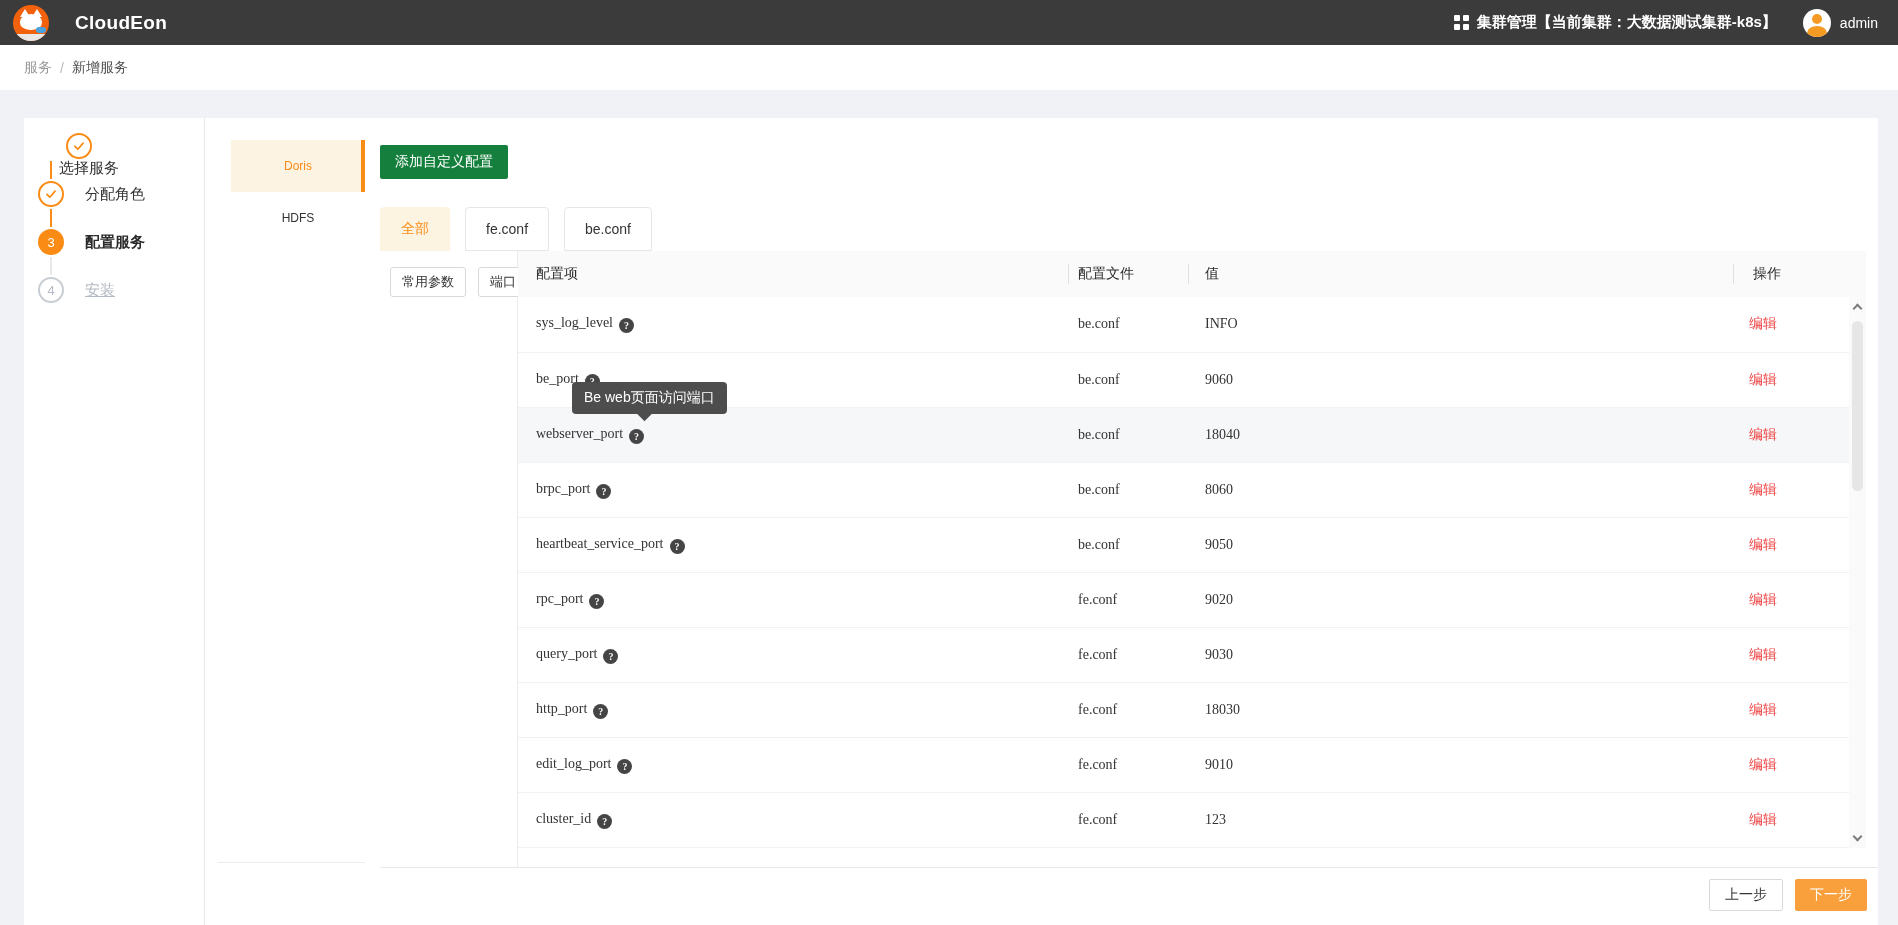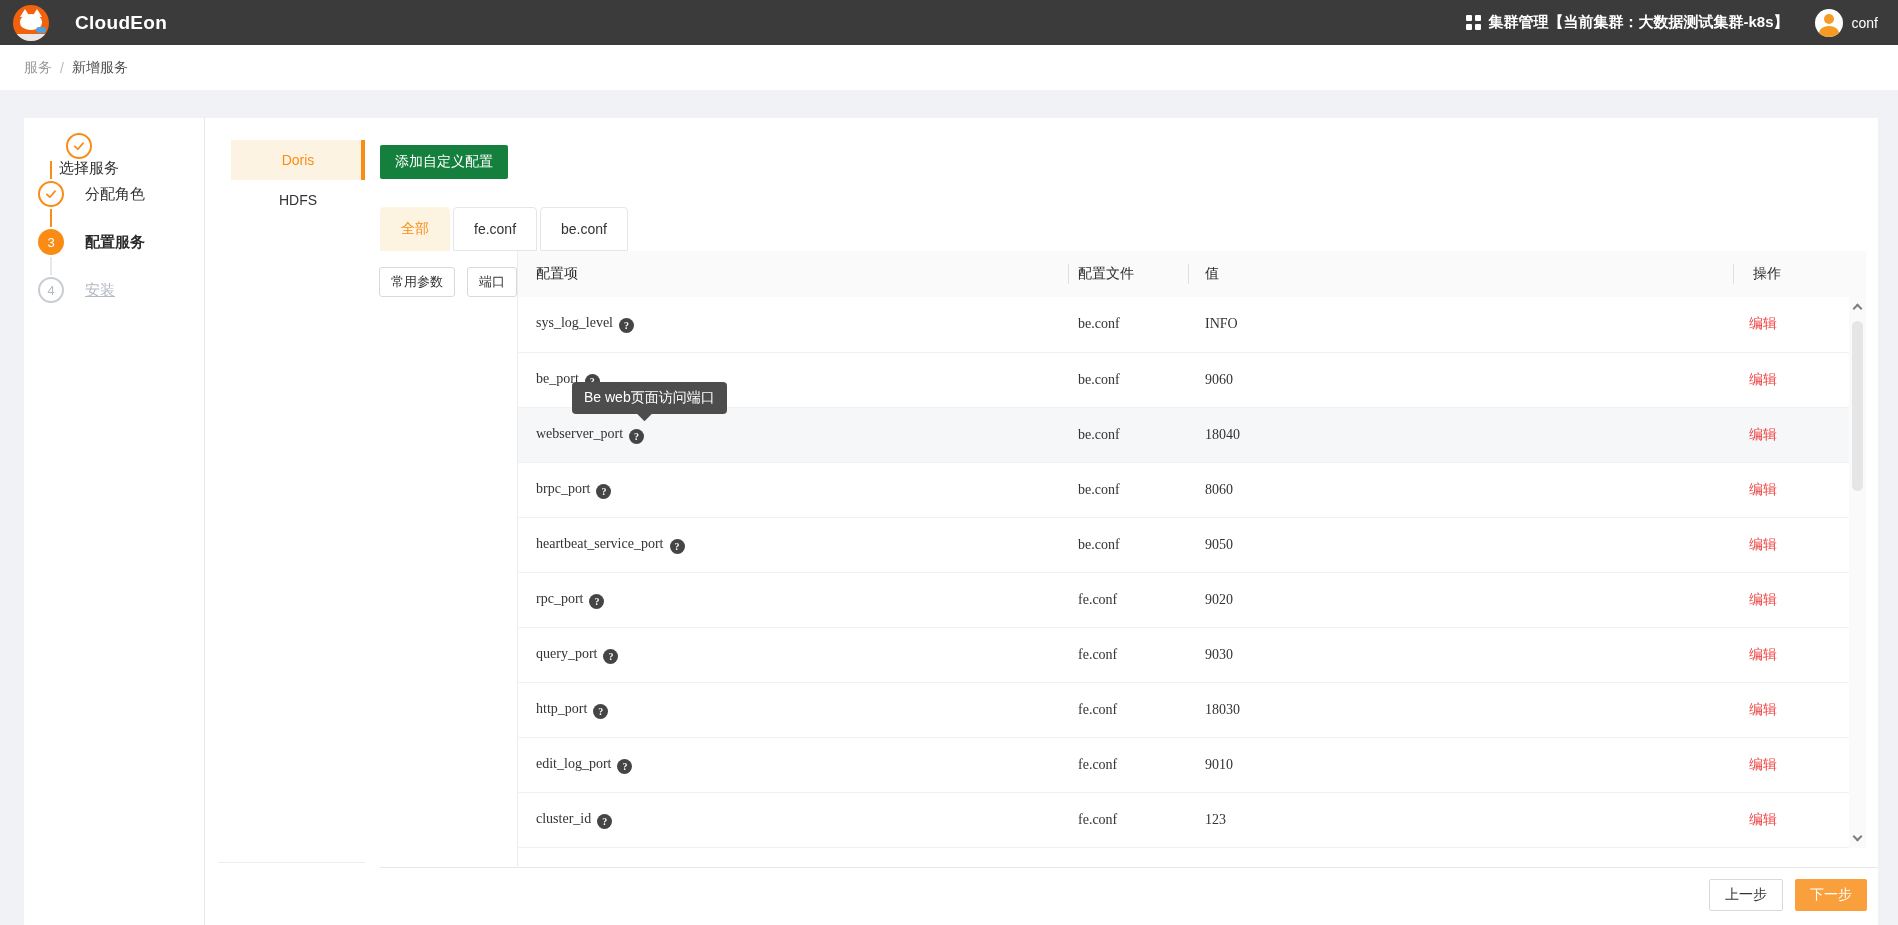--- a/index.html
+++ b/index.html
@@ -42,34 +42,34 @@
   .step.done .circle svg { width:14px; height:14px; }
   .step.active .circle { background:#fa8c16; color:#fff; }
   .step.active .label { color:#2b2b2b; font-weight:bold; }
   .step.pending .circle { border:2px solid #c8cdd4; color:#b4bac3; background:#fff; }
   .step.pending .label { color:#b4bac3;text-decoration:underline; }
   .connector { position:absolute; left:26px; width:2px; height:18px; background:#e8e8e8; }
   .connector.on { background:#fa8c16; }
 
   
   .services-panel { position:absolute; left:194px; top:22px; width:147px; height:723px; border-bottom:1px solid #ededed; }
-  .svc-item { height:40px; display:flex; align-items:center; justify-content:center; font-size:14px; color:#333; cursor:pointer; position:relative;margin-left:13px; }
+  .svc-item { height:52px; display:flex; align-items:center; justify-content:center; font-size:12px; color:#333; cursor:pointer; position:relative;margin-left:13px; }
   .svc-item.active { background:#fdf3e3; color:#fa8c16; }
   .svc-item.active::after { content:""; position:absolute; right:0; top:0; width:4px; height:100%; background:#fa8c16; }
 
   
   .main { position:absolute; left:356px; top:0; width:1498px; height:807px; }
   .add-btn { position:absolute; left:0; top:27px; height:34px; padding:0 15px; background:#15803d; color:#fff; font-size:14px; border:none; border-radius:2px; cursor:pointer; font-family:inherit; }
 
-  .tabs { position:absolute; left:0; top:89px; display:flex; gap:3px; height:44px;justify-content:flex-end; }
+  .tabs { position:absolute; left:0; top:89px; display:flex; gap:15px; height:44px;justify-content:flex-end; }
   .tab { height:44px; padding:0 20px; display:flex; align-items:center; font-size:14px; color:#333; background:#fff; border:1px solid #e5e6eb; border-radius:4px 4px 0 0; cursor:pointer; }
   .tab.active { background:#fdf3e1; color:#fa8c16; border-color:#fdf3e1; }
 
   .content { position:absolute; left:0; top:133px; width:1498px; height:617px; border-bottom:1px solid #e8e8e8; }
-  .filter-col { position:absolute; left:0; top:0; width:138px; height:617px; border-right:1px solid #ededed; padding:16px 0 0 10px; display:flex; gap:12px;justify-content:flex-end; }
+  .filter-col { position:absolute; left:0; top:0; width:138px; height:617px; border-right:1px solid #ededed; padding:16px 0 0 10px; display:flex; gap:12px; }
   .filter-btn { height:30px; padding:0 11px; border:1px solid #d9d9d9; border-radius:3px; background:#fff; color:#333; font-size:13px; cursor:pointer; font-family:inherit; white-space:nowrap; }
 
   .table-wrap { position:absolute; left:138px; top:0; width:1360px; height:617px; }
   table { border-collapse:collapse; table-layout:fixed; }
   .head-table { width:1348px; }
   .head-table th { background:#fafafa; height:46px; text-align:left; font-size:14px; font-weight:500; color:#2b2b2b; position:relative; }
   .head-table th:nth-child(1){ padding-left:18px; }
   .head-table th:nth-child(2){ padding-left:10px; }
   .head-table th:nth-child(3){ padding-left:17px; }
   .head-table th:nth-child(4){ padding-left:20px; }
@@ -117,21 +117,21 @@
         <span></span>
         <span></span>
         <span></span>
         <span></span>
       </div>
     <div class="cluster-label">集群管理【当前集群：大数据测试集群-k8s】</div>
     <div class="avatar">
       <span class="head"></span>
         <span class="bust"></span>
     </div>
-    <div class="user-name">conf</div>
+    <div class="user-name">admin</div>
   </div>
 </div>
 
 <div class="crumb-bar">
   <span class="root">服务</span>
   <span class="sep">/</span>
   <span class="cur">新增服务</span>
 </div>
 
 <div class="card">

